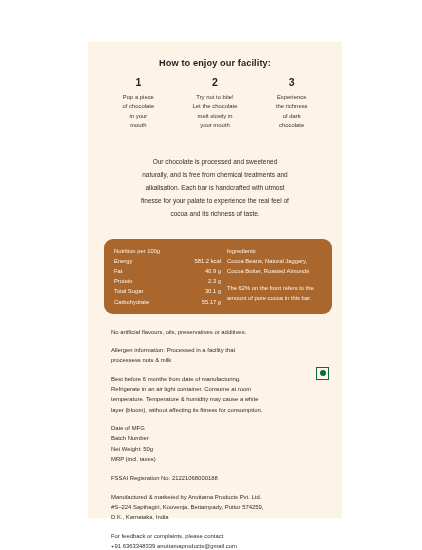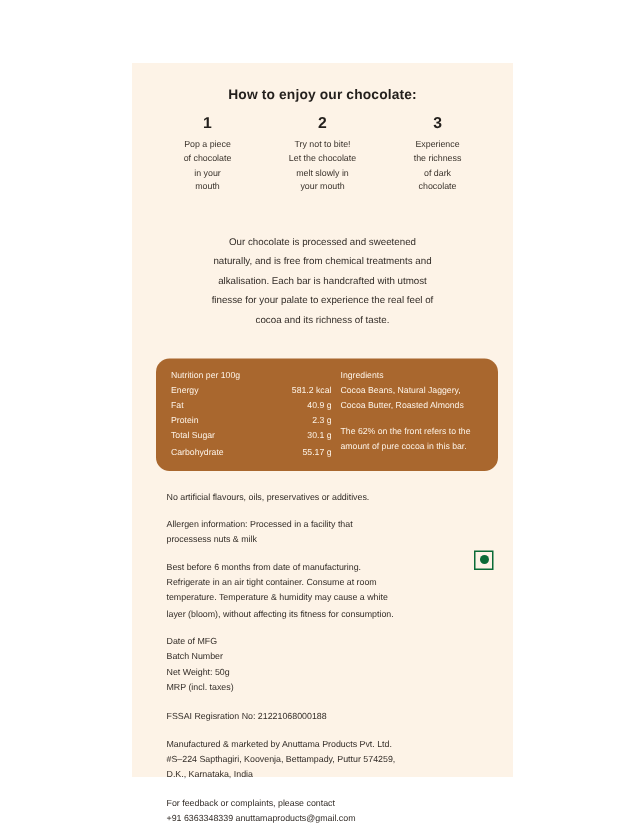--- a/index.html
+++ b/index.html
@@ -151,21 +151,21 @@
     border-radius: 50%;
     background: #0a6b37;
   }
 </style>
 </head>
 <body>
 
 <div class="panel">
   <div class="inner">
 
-    <div class="howto-title">How to enjoy our chocolate:</div>
+    <div class="howto-title">How to enjoy our facility:</div>
 
     <div class="steps">
       <div class="step">
         <div class="step-num">1</div>
         <div class="step-text">Pop a piece
 of chocolate
 in your
 mouth</div>
       </div>
       <div class="step">

